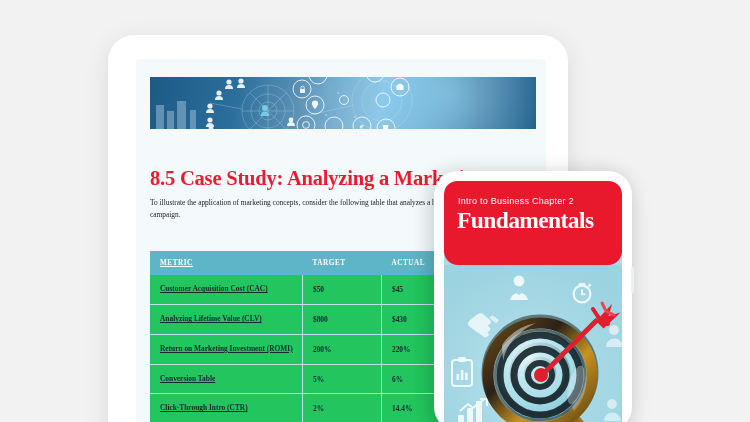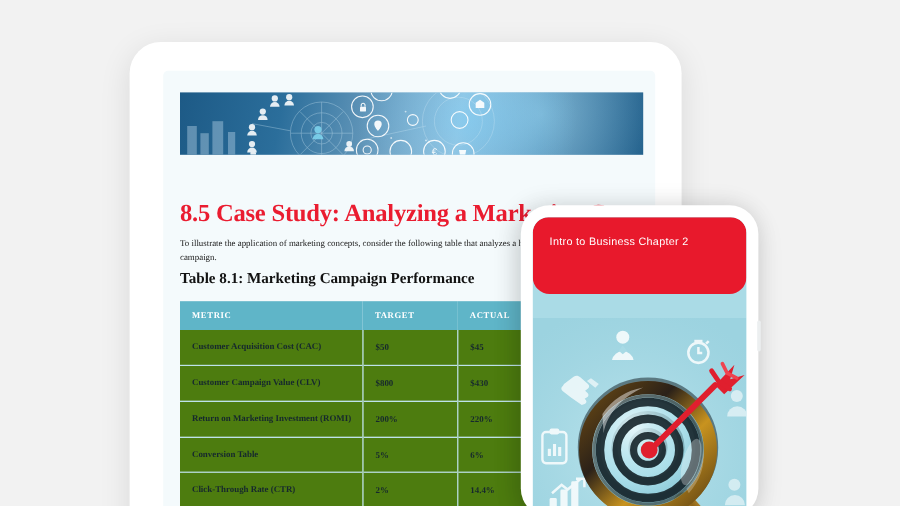--- a/index.html
+++ b/index.html
@@ -54,49 +54,49 @@
     position:absolute;left:14px;top:192px;width:386px;
     border-collapse:collapse;table-layout:fixed;
     font-family:"Liberation Serif", serif;
   }
   .tbl th{
     background:#5fb5c8;color:#ffffff;text-align:left;
     font-size:7.2px;font-weight:700;letter-spacing:.55px;
     padding:7px 0 7px 10px;
   }
   .tbl td{
-    background:#4d7c0f;color:#16282e;
+    background:#22c55e;color:#16282e;
     font-size:7.4px;font-weight:700;
     padding:9px 0 9px 10px;vertical-align:middle;
     border-top:1px solid #bde2ea;
     border-right:1px solid #bde2ea;
   }
   .tbl td:last-child{border-right:none;}
   .tbl tr:first-child td{border-top:none;}
-  .tbl .c-metric{width:41%;line-height:1.45;}
+  .tbl .c-metric{width:41%;line-height:1.45;text-decoration:underline;}
   .tbl .c-target{width:20%;}
   .tbl .c-actual{width:20%;}
   .tbl .c-pct{width:19%;}
 
   
   .phone{
     position:absolute;left:434px;top:171px;width:198px;height:260px;
     background:#ffffff;border-radius:24px;
     box-shadow:-4px 0 20px rgba(0,0,0,.12), 0 6px 22px rgba(0,0,0,.10);
   }
   .phone-screen{
     position:absolute;left:10px;top:10px;right:10px;bottom:0;
     background:#aadbe6;border-radius:13px 13px 0 0;overflow:hidden;
   }
   .phone-btn{
     position:absolute;right:-2px;top:96px;width:3px;height:26px;
     background:#eceff0;border-radius:2px;
   }
   .cover-top{
-    position:absolute;left:0;top:0;right:0;height:64px;
+    position:absolute;left:0;top:0;right:0;height:84px;
     background:#e8192c;border-radius:13px 13px 14px 14px;
   }
   .cover-kicker{
     position:absolute;left:14px;top:15px;color:#ffffff;
     font-size:9px;letter-spacing:.25px;
   }
   .cover-title{
     position:absolute;left:13px;top:27px;right:8px;color:#ffffff;
     font-family:"Liberation Serif", serif;font-weight:700;
     font-size:23.5px;line-height:1.06;letter-spacing:-.6px;
@@ -195,58 +195,57 @@
               <rect x="6" y="28" width="8" height="24"></rect>
                 <rect x="17" y="34" width="7" height="18"></rect>
               <rect x="27" y="24" width="9" height="28"></rect>
                 <rect x="40" y="33" width="6" height="19"></rect>
             </g>
           </svg>
         </div>
 
         <div class="doc-h1">8.5 Case Study: Analyzing a Marketing Campaign</div>
         <div class="doc-p">To illustrate the application of marketing concepts, consider the following table that analyzes a hypothetical marketing campaign.</div>
-        <div class="doc-h2">Table 8.1: Marketing Campaign Performance</div>
 
         <table class="tbl">
           <thead>
             <tr>
               <th class="c-metric">METRIC</th>
               <th class="c-target">TARGET</th>
               <th class="c-actual">ACTUAL</th>
               <th class="c-pct">% OF TARGET</th>
             </tr>
           </thead>
           <tbody>
             <tr>
               <td class="c-metric">Customer Acquisition Cost (CAC)</td>
               <td class="c-target">$50</td>
               <td class="c-actual">$45</td>
               <td class="c-pct">90%</td>
             </tr>
             <tr>
-              <td class="c-metric">Customer Campaign Value (CLV)</td>
+              <td class="c-metric">Analyzing Lifetime Value (CLV)</td>
               <td class="c-target">$800</td>
               <td class="c-actual">$430</td>
               <td class="c-pct">110%</td>
             </tr>
             <tr>
               <td class="c-metric">Return on Marketing Investment (ROMI)</td>
               <td class="c-target">200%</td>
               <td class="c-actual">220%</td>
               <td class="c-pct">125%</td>
             </tr>
             <tr>
               <td class="c-metric">Conversion Table</td>
               <td class="c-target">5%</td>
               <td class="c-actual">6%</td>
               <td class="c-pct">120%</td>
             </tr>
             <tr>
-              <td class="c-metric">Click-Through Rate (CTR)</td>
+              <td class="c-metric">Click-Through Intro (CTR)</td>
               <td class="c-target">2%</td>
               <td class="c-actual">14.4%</td>
               <td class="c-pct">125%</td>
             </tr>
           </tbody>
         </table>
 
       </div>
     </div>
   </div>
@@ -355,19 +354,20 @@
             <path d="M152 56 l16-17 -3.5 12 12 -3.5 -17 16 z" fill="#e01f2e"></path>
             <path d="M149 44 l6 9 9 6" fill="none" stroke="#e01f2e" stroke-width="4" stroke-linecap="round"></path>
             <path d="M158 38 l4 8 8 4" fill="none" stroke="#ef4450" stroke-width="3" stroke-linecap="round"></path>
           </g>
         </svg>
       </div>
 
       <div class="cover-top">
         <div class="cover-kicker">Intro to Business Chapter 2</div>
         <div class="cover-title">
+          <div>Fundamentals</div>
         </div>
       </div>
 
     </div>
   </div>
 
 </div>
 
 </body></html>

